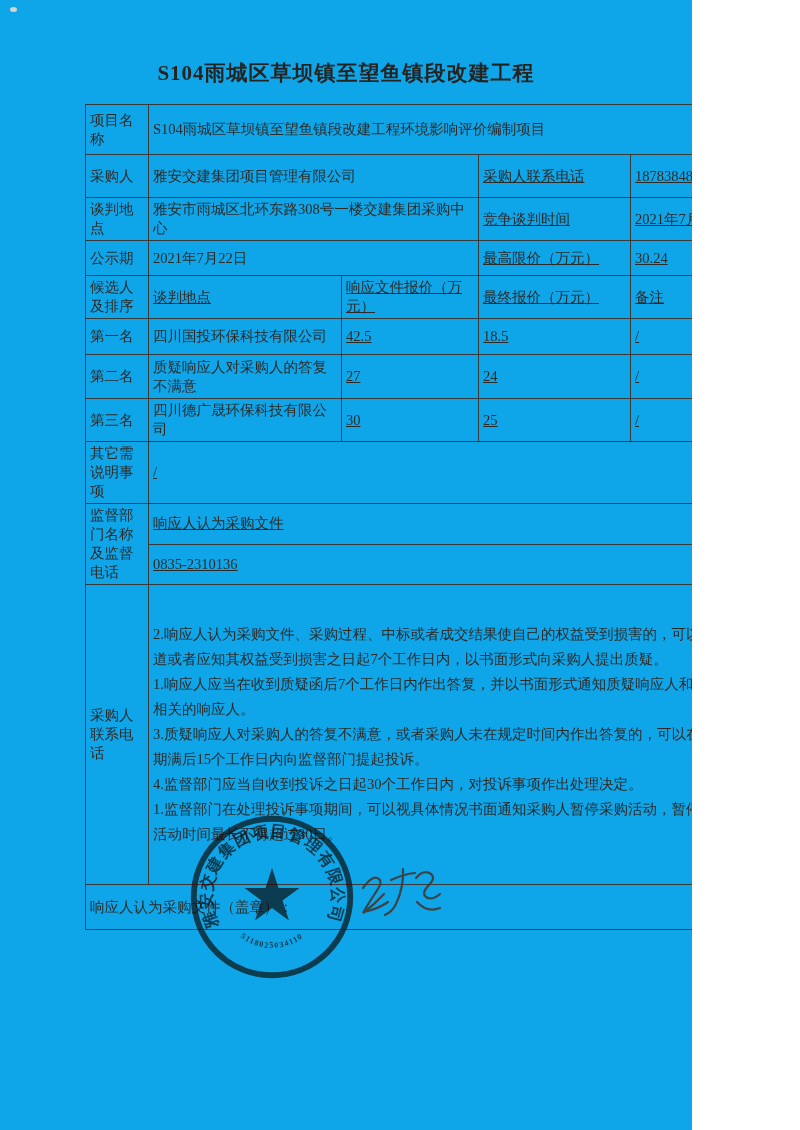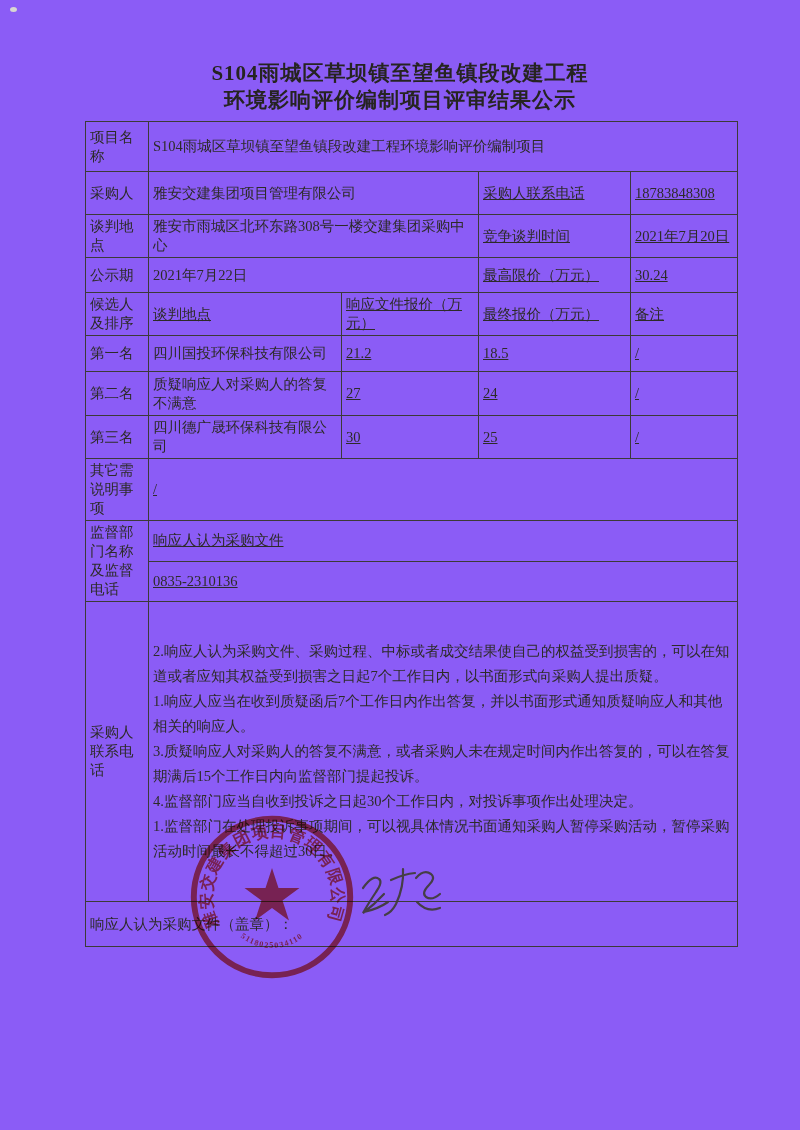--- a/index.html
+++ b/index.html
@@ -1,31 +1,31 @@
 <!DOCTYPE html>
 <html><head>
 <meta charset="utf-8">
 <style>
   html,body{margin:0;padding:0;}
   .page{
     position:relative;
-    width:800px;height:1130px;
-    background:#8b5cf6;
+    width:692px;height:1130px;
+    background:#0ea5e9;
     font-family:"Liberation Serif","DejaVu Serif",serif;
     color:#2d2b28;
     overflow:hidden;
   }
   .doc-title{
     position:absolute;top:60px;left:0;width:100%;
     text-align:center;font-weight:bold;
     font-size:21px;line-height:27px;letter-spacing:1px;
     color:#262421;
   }
   table.doc-table{
-    position:absolute;left:85px;top:121px;
+    position:absolute;left:85px;top:104px;
     width:652px;border-collapse:collapse;table-layout:fixed;
   }
   table.doc-table td{
     border:1.5px solid #3c3a38;
     padding:2px 4px;
     font-size:14.5px;
     vertical-align:middle;
     word-break:break-all;
     color:#2d2b28;
   }
@@ -49,21 +49,20 @@
   .smudge{position:absolute;left:10px;top:7px;width:7px;height:5px;background:#d8d6d2;border-radius:50%;}
 </style>
 </head>
 <body>
 
 <div class="page">
   <div class="smudge"></div>
 
   <div class="doc-title">
     <div>S104雨城区草坝镇至望鱼镇段改建工程</div>
-    <div>环境影响评价编制项目评审结果公示</div>
   </div>
 
   <table class="doc-table">
     <colgroup>
       <col style="width:63px">
         <col style="width:193px">
         <col style="width:137px">
       <col style="width:152px">
         <col style="width:107px">
     </colgroup>
@@ -99,21 +98,21 @@
       <td class="lbl">候选人及排序</td>
       <td class="ctr">谈判地点</td>
       <td class="ctr">响应文件报价（万元）</td>
       <td class="ctr">最终报价（万元）</td>
       <td class="ctr">备注</td>
     </tr>
 
     <tr class="r6">
       <td class="lbl">第一名</td>
       <td>四川国投环保科技有限公司</td>
-      <td class="ctr">21.2</td>
+      <td class="ctr">42.5</td>
       <td class="ctr">18.5</td>
       <td class="ctr">/</td>
     </tr>
 
     <tr class="r7">
       <td class="lbl">第二名</td>
       <td>质疑响应人对采购人的答复不满意</td>
       <td class="ctr">27</td>
       <td class="ctr">24</td>
       <td class="ctr">/</td>

